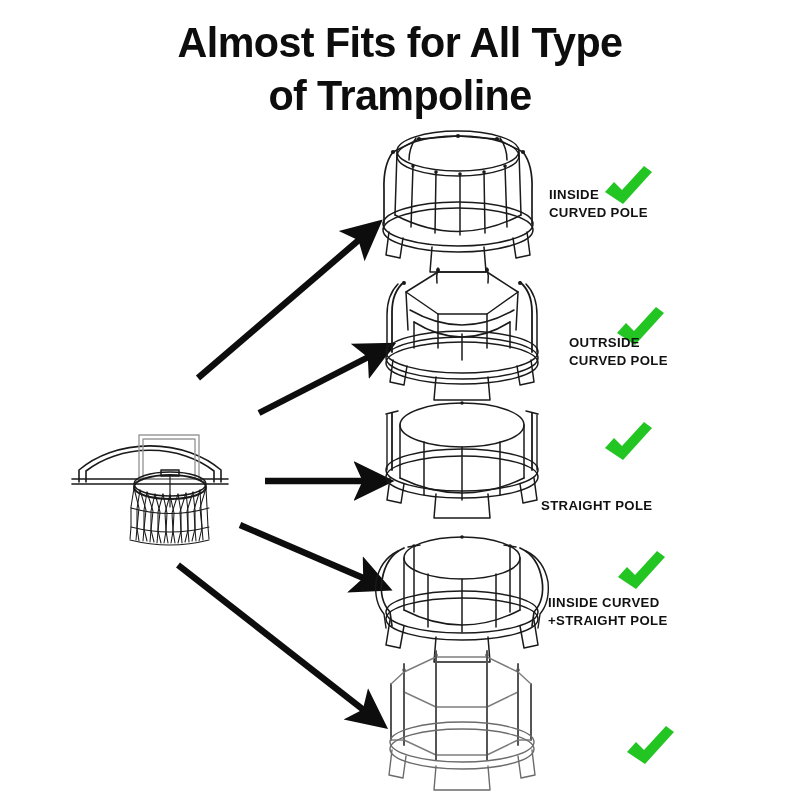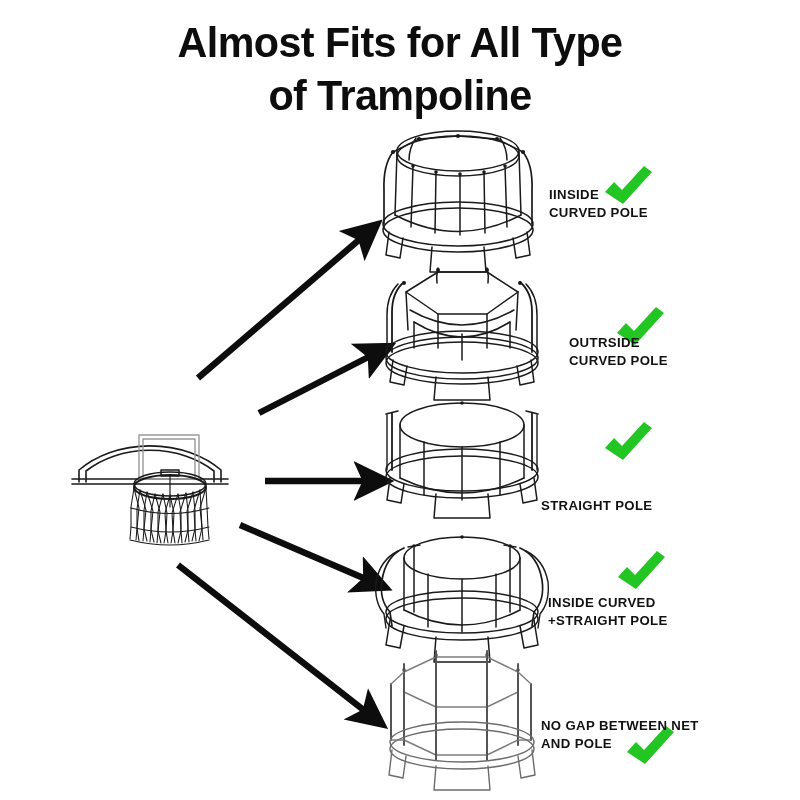--- a/index.html
+++ b/index.html
@@ -351,18 +351,16 @@
         <path d="M627 752 L636 742 L644 750 L666 726 L674 732 L645 764 Z"></path>
       </g>
     </svg>
   </div>
 
   <div class="label" id="lbl-1">IINSIDE
 CURVED POLE</div>
   <div class="label" id="lbl-2">OUTRSIDE
 CURVED POLE</div>
   <div class="label" id="lbl-3">STRAIGHT POLE</div>
-  <div class="label" id="lbl-4">INSIDE CURVED
+  <div class="label" id="lbl-4">IINSIDE CURVED
 +STRAIGHT POLE</div>
-  <div class="label" id="lbl-5">NO GAP BETWEEN NET
-AND POLE</div>
 
 </div>
 
 </body></html>

